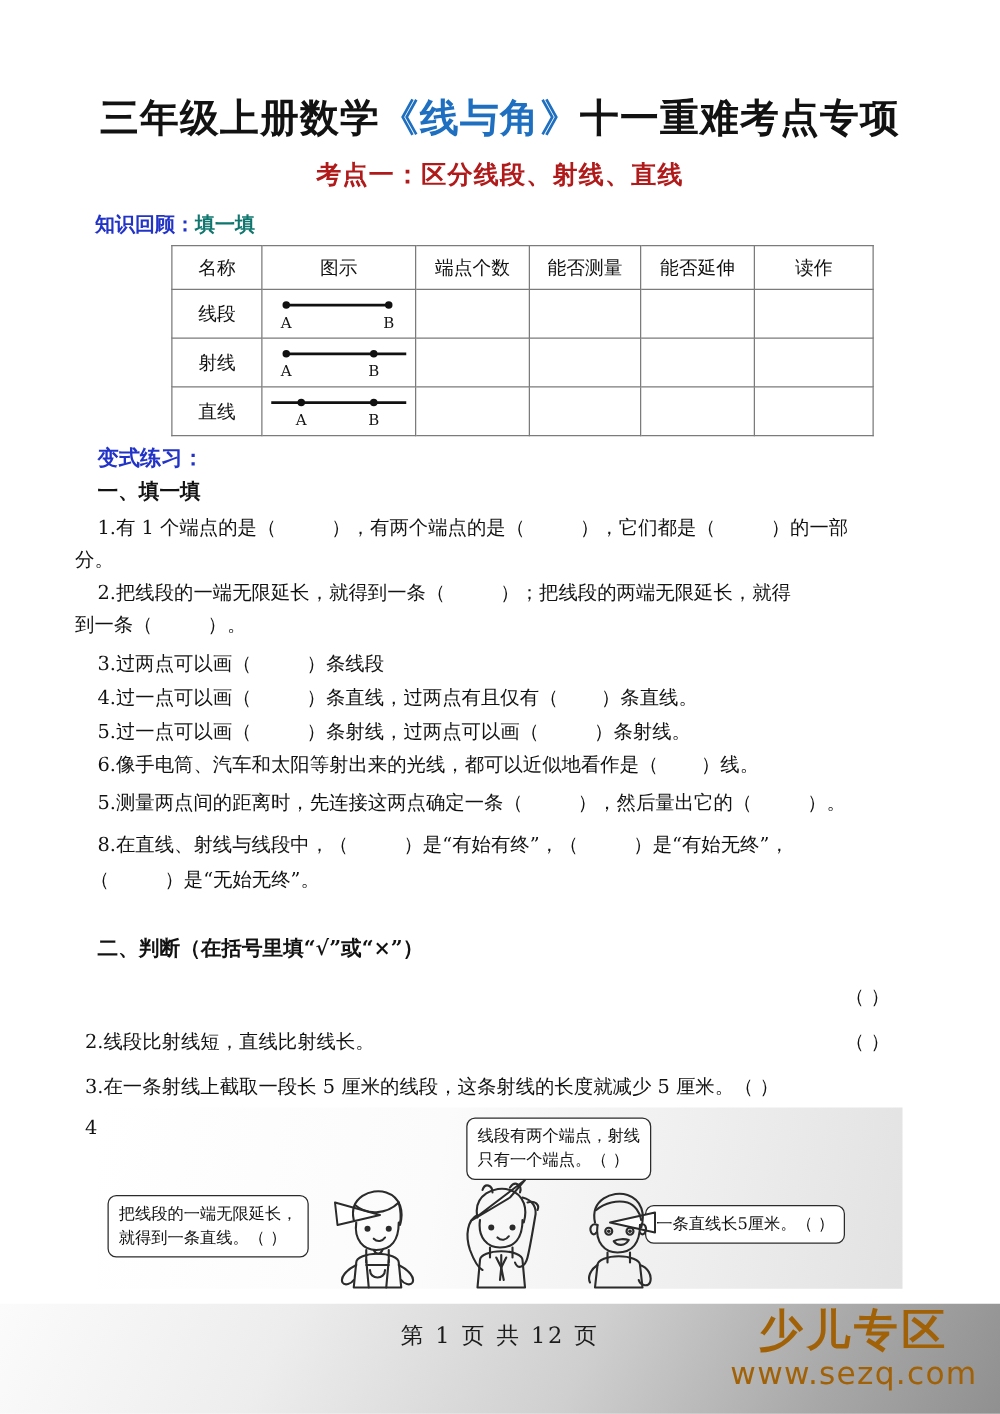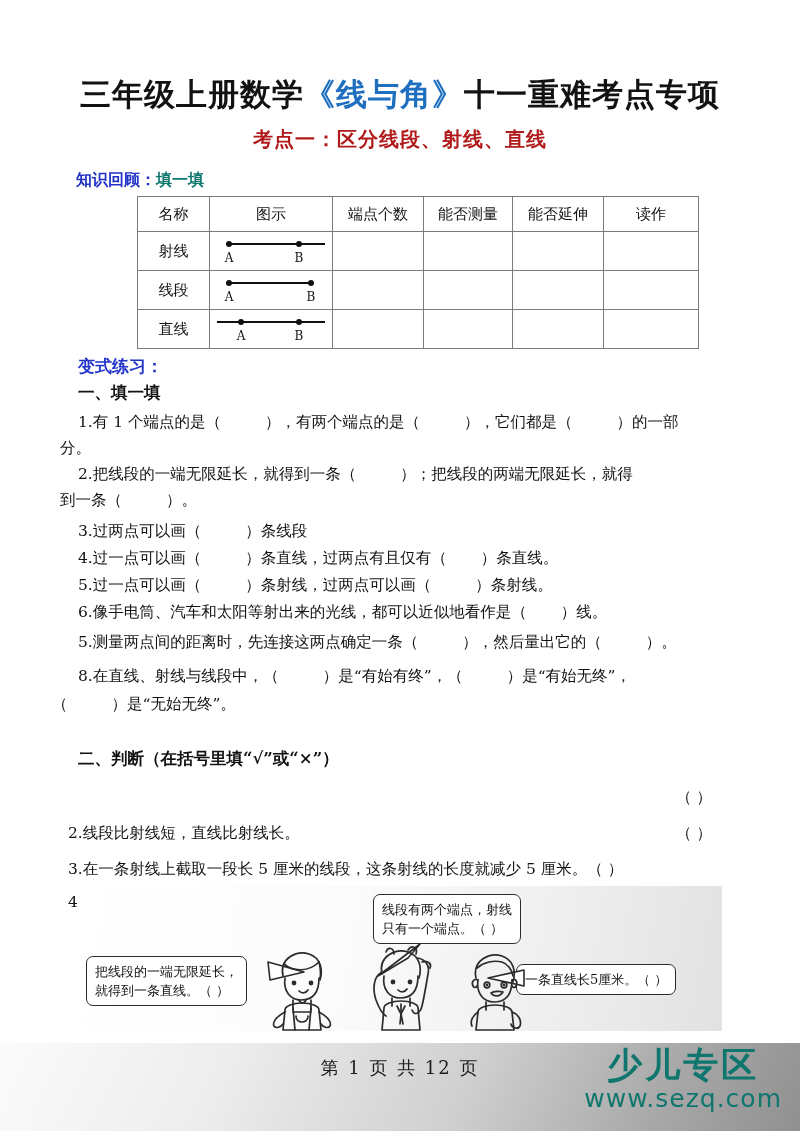--- a/index.html
+++ b/index.html
@@ -110,21 +110,21 @@
   .pagenum{
     position:absolute;left:0;top:1056px;width:800px;
     text-align:center;
     font-size:18px;color:#1c1c1c;
     letter-spacing:2px;
     font-family:"DejaVu Serif","Liberation Serif",serif;
   }
   .wm{
     position:absolute;right:18px;top:1046px;
     text-align:center;
-    color:#0f766e;
+    color:#a16207;
   }
   .wm .wm-cn{
     font-size:35px;font-weight:bold;letter-spacing:3px;
     line-height:38px;
     font-family:"DejaVu Sans","Liberation Sans",sans-serif;
   }
   .wm .wm-url{
     font-size:25px;letter-spacing:1px;line-height:30px;
     font-family:"DejaVu Sans","Liberation Sans",sans-serif;
   }
@@ -146,20 +146,39 @@
 
   <table class="ktable">
     <tbody>
         <tr class="hrow">
       <td class="c-name">名称</td>
       <td class="c-fig">图示</td>
       <td class="c-ep">端点个数</td>
       <td class="c-meas">能否测量</td>
       <td class="c-ext">能否延伸</td>
       <td class="c-read">读作</td>
+    </tr>
+
+    <tr>
+      <td>线段</td>
+      <td>
+        <div class="figcell">
+          <svg class="figsvg" width="112" height="36" viewBox="0 0 112 36">
+            <line x1="14" y1="12" x2="96" y2="12" stroke="#111" stroke-width="2.2"></line>
+            <circle cx="14" cy="12" r="3" fill="#111"></circle>
+            <circle cx="96" cy="12" r="3" fill="#111"></circle>
+            <text x="14" y="30" font-size="12" text-anchor="middle" fill="#111" font-family="DejaVu Serif, serif">A</text>
+            <text x="96" y="30" font-size="12" text-anchor="middle" fill="#111" font-family="DejaVu Serif, serif">B</text>
+          </svg>
+        </div>
+      </td>
+      <td></td>
+      <td></td>
+      <td></td>
+      <td></td>
     </tr>
 
     <tr>
       <td>射线</td>
       <td>
         <div class="figcell">
           <svg class="figsvg" width="112" height="36" viewBox="0 0 112 36">
             <line x1="14" y1="12" x2="110" y2="12" stroke="#111" stroke-width="2.2"></line>
             <circle cx="14" cy="12" r="3" fill="#111"></circle>
             <circle cx="84" cy="12" r="3" fill="#111"></circle>
@@ -168,39 +187,20 @@
           </svg>
         </div>
       </td>
       <td></td>
       <td></td>
       <td></td>
       <td></td>
     </tr>
 
     <tr>
-      <td>线段</td>
-      <td>
-        <div class="figcell">
-          <svg class="figsvg" width="112" height="36" viewBox="0 0 112 36">
-            <line x1="14" y1="12" x2="96" y2="12" stroke="#111" stroke-width="2.2"></line>
-            <circle cx="14" cy="12" r="3" fill="#111"></circle>
-            <circle cx="96" cy="12" r="3" fill="#111"></circle>
-            <text x="14" y="30" font-size="12" text-anchor="middle" fill="#111" font-family="DejaVu Serif, serif">A</text>
-            <text x="96" y="30" font-size="12" text-anchor="middle" fill="#111" font-family="DejaVu Serif, serif">B</text>
-          </svg>
-        </div>
-      </td>
-      <td></td>
-      <td></td>
-      <td></td>
-      <td></td>
-    </tr>
-
-    <tr>
       <td>直线</td>
       <td>
         <div class="figcell">
           <svg class="figsvg" width="112" height="36" viewBox="0 0 112 36">
             <line x1="2" y1="12" x2="110" y2="12" stroke="#111" stroke-width="2.2"></line>
             <circle cx="26" cy="12" r="3" fill="#111"></circle>
             <circle cx="84" cy="12" r="3" fill="#111"></circle>
             <text x="26" y="30" font-size="12" text-anchor="middle" fill="#111" font-family="DejaVu Serif, serif">A</text>
             <text x="84" y="30" font-size="12" text-anchor="middle" fill="#111" font-family="DejaVu Serif, serif">B</text>
           </svg>
@@ -246,21 +246,21 @@
     <span>6.像手电筒、汽车和太阳等射出来的光线，都可以近似地看作是（</span><span class="gap g-s"></span><span>）线。</span>
   </div>
 
   <div class="bx" style="left:78px;top:632px;">
     <span>5.测量两点间的距离时，先连接这两点确定一条（</span><span class="gap g-m"></span><span>），然后量出它的（</span><span class="gap g-m"></span><span>）。</span>
   </div>
 
   <div class="bx" style="left:78px;top:666px;">
     <span>8.在直线、射线与线段中，（</span><span class="gap g-m"></span><span>）是“有始有终”，（</span><span class="gap g-m"></span><span>）是“有始无终”，</span>
   </div>
-  <div class="bx" style="left:52px;top:694px;">
+  <div class="bx" style="left:72px;top:694px;">
     <span>（</span><span class="gap g-m"></span><span>）是“无始无终”。</span>
   </div>
 
   <div class="bx bold" style="left:78px;top:748px;font-size:16.5px;">二、判断（在括号里填“√”或“×”）</div>
 
   <div class="bx" style="left:676px;top:787px;">（      ）</div>
 
   <div class="bx" style="left:68px;top:823px;">2.线段比射线短，直线比射线长。</div>
   <div class="bx" style="left:676px;top:823px;">（      ）</div>
 

